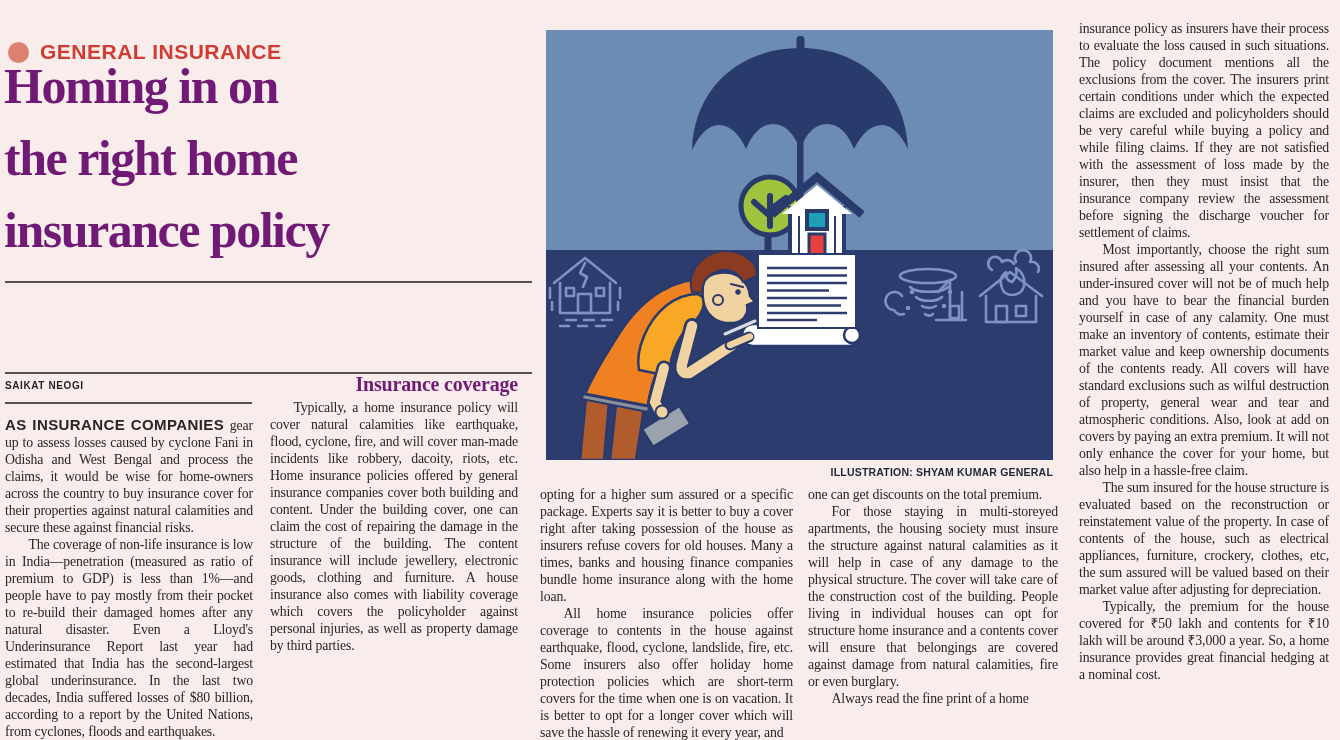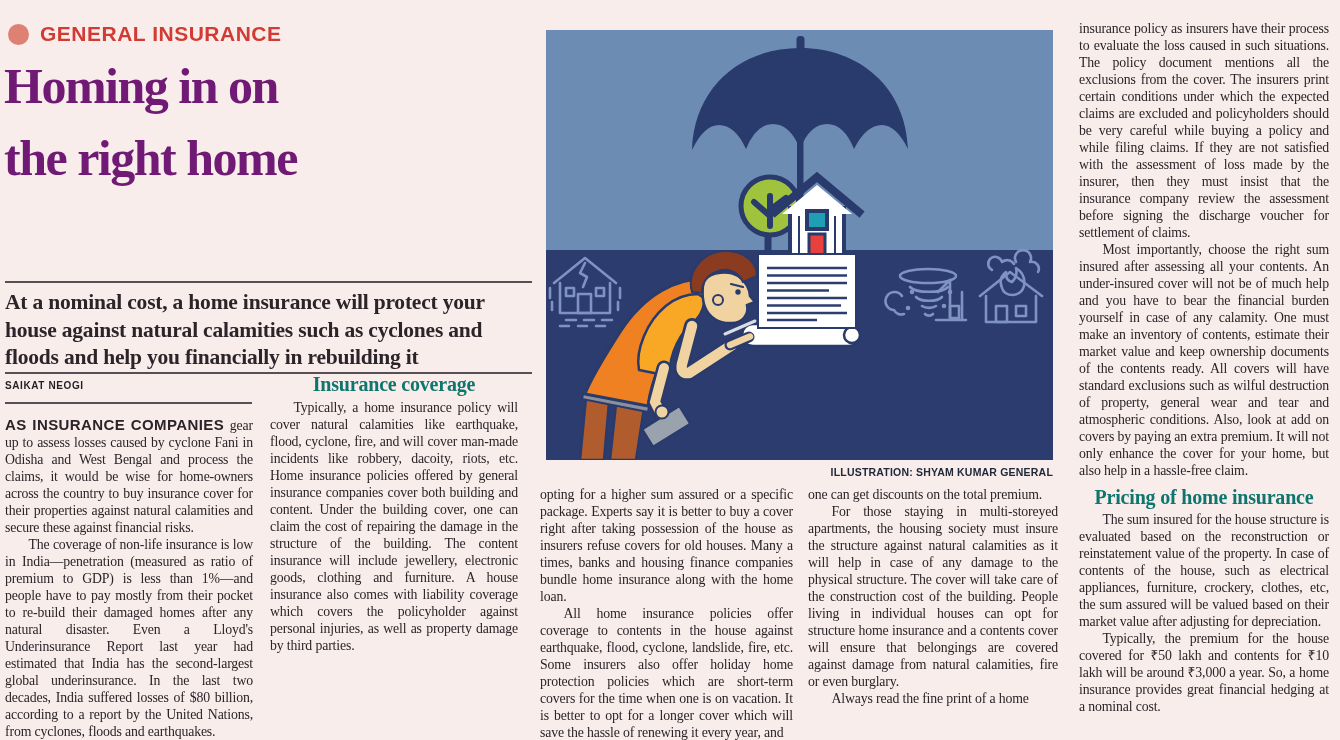--- a/index.html
+++ b/index.html
@@ -2,21 +2,21 @@
 <html><head>
 <meta charset="utf-8">
 <style>
   html,body{margin:0;padding:0;}
   .page{
     position:relative; width:1340px; height:740px; overflow:hidden;
     background:#f8edeb; color:#27222a;
     font-family:"Liberation Serif", serif;
   }
   
-  .kicker{position:absolute; left:8px; top:22px; display:flex; align-items:center; gap:11px;}
+  .kicker{position:absolute; left:8px; top:40px; display:flex; align-items:center; gap:11px;}
   .kicker-dot{width:21px;height:21px;border-radius:50%;background:#dd8172;}
   .kicker-label{
     font-family:"Liberation Sans", sans-serif; font-weight:800; font-size:21px;
     letter-spacing:.5px; color:#d23b33;
   }
   
   .headline{position:absolute; left:4px; top:50px; width:540px;
     font-weight:700; font-size:50px; line-height:72px; letter-spacing:-1.5px; color:#701a75;}
   .headline div{white-space:nowrap;}
   .rule{position:absolute; left:5px; height:2px; background:#555055;}
@@ -31,21 +31,21 @@
   .byline{position:absolute; left:5px; top:380px;
     font-family:"Liberation Sans", sans-serif; font-weight:700; font-size:10px;
     letter-spacing:.6px; color:#231f24;}
   
   .col{position:absolute; font-size:13.8px; line-height:17px; letter-spacing:-.15px;
     text-align:justify; color:#2a2428;}
   .col p{margin:0 0 0 0;}
   .col p.indent{text-indent:1.7em;}
   .col p + p{margin-top:0;}
   .crosshead{font-family:"Liberation Serif", serif; font-weight:700; font-size:20px;
-    letter-spacing:-.2px; margin:0 0 6px 0; text-align:center; color:#0f766e;}
+    letter-spacing:-.2px; margin:0 0 6px 0; text-align:right; color:#701a75;}
   .col .crosshead.mid{margin-top:10px; margin-bottom:5px;}
   .lead-in{font-family:"Liberation Sans", sans-serif; font-weight:800; font-size:15px;
     letter-spacing:.4px;}
   #col1{left:5px;   top:416px; width:248px;}
   #col2{left:270px; top:376px; width:248px;}
   #col3{left:540px; top:486px; width:253px;}
   #col4{left:808px; top:486px; width:250px;}
   #col5{left:1079px; top:20px; width:250px;}
   
   .illo{position:absolute; left:546px; top:30px; width:507px; height:430px;}
@@ -59,29 +59,25 @@
 <div class="page">
 
   <div class="kicker">
     <span class="kicker-dot"></span>
     <span class="kicker-label">GENERAL INSURANCE</span>
   </div>
 
   <h1 class="headline" style="margin:0;">
     <div>Homing in on</div>
     <div>the right home</div>
+    <div>insurance policy</div>
   </h1>
 
   <div class="rule rule-a"></div>
 
-  <div class="standfirst">
-    <div>At a nominal cost, a home insurance will protect your</div>
-    <div>house against natural calamities such as cyclones and</div>
-    <div>floods and help you financially in rebuilding it</div>
-  </div>
 
   <div class="rule rule-b"></div>
 
   <div class="byline">SAIKAT NEOGI</div>
   <div class="rule rule-c"></div>
 
   <div id="col1" class="col">
       <p class=""><span class="lead-in">AS INSURANCE COMPANIES </span>gear up to assess losses caused by cyclone Fani in Odisha and West Bengal and process the claims, it would be wise for home-owners across the country to buy insurance cover for their properties against natural calamities and secure these against financial risks.</p>
       <p class="indent">The coverage of non-life insurance is low in India—penetration (measured as ratio of premium to GDP) is less than 1%—and people have to pay mostly from their pocket to re-build their damaged homes after any natural disaster. Even a Lloyd's Underinsurance Report last year had estimated that India has the second-largest global underinsurance. In the last two decades, India suffered losses of $80 billion, according to a report by the United Nations, from cyclones, floods and earthquakes.</p>
     </div>
@@ -94,21 +90,20 @@
       <p class="indent">All home insurance policies offer coverage to contents in the house against earthquake, flood, cyclone, landslide, fire, etc. Some insurers also offer holiday home protection policies which are short-term covers for the time when one is on vacation. It is better to opt for a longer cover which will save the hassle of renewing it every year, and</p>
     </div>
   <div id="col4" class="col">
       <p class="">one can get discounts on the total premium.</p>
       <p class="indent">For those staying in multi-storeyed apartments, the housing society must insure the structure against natural calamities as it will help in case of any damage to the physical structure. The cover will take care of the construction cost of the building. People living in individual houses can opt for structure home insurance and a contents cover will ensure that belongings are covered against damage from natural calamities, fire or even burglary.</p>
       <p class="indent">Always read the fine print of a home</p>
     </div>
   <div id="col5" class="col">
       <p class="">insurance policy as insurers have their process to evaluate the loss caused in such situations. The policy document mentions all the exclusions from the cover. The insurers print certain conditions under which the expected claims are excluded and policyholders should be very careful while buying a policy and while filing claims. If they are not satisfied with the assessment of loss made by the insurer, then they must insist that the insurance company review the assessment before signing the discharge voucher for settlement of claims.</p>
       <p class="indent">Most importantly, choose the right sum insured after assessing all your contents. An under-insured cover will not be of much help and you have to bear the financial burden yourself in case of any calamity. One must make an inventory of contents, estimate their market value and keep ownership documents of the contents ready. All covers will have standard exclusions such as wilful destruction of property, general wear and tear and atmospheric conditions. Also, look at add on covers by paying an extra premium. It will not only enhance the cover for your home, but also help in a hassle-free claim.</p>
-      <h3 class="crosshead mid">Pricing of home insurance</h3>
       <p class="indent">The sum insured for the house structure is evaluated based on the reconstruction or reinstatement value of the property. In case of contents of the house, such as electrical appliances, furniture, crockery, clothes, etc, the sum assured will be valued based on their market value after adjusting for depreciation.</p>
       <p class="indent">Typically, the premium for the house covered for ₹50 lakh and contents for ₹10 lakh will be around ₹3,000 a year. So, a home insurance provides great financial hedging at a nominal cost.</p>
     </div>
 
   <svg class="illo" viewBox="0 0 507 430">
 
     <rect x="0" y="0" width="507" height="220" fill="#6d8cb4"></rect>
     <rect x="0" y="220" width="507" height="210" fill="#2d3c6e"></rect>
 
     <g stroke="#7f93c2" stroke-width="2.6" fill="none" stroke-linecap="round" stroke-linejoin="round">

